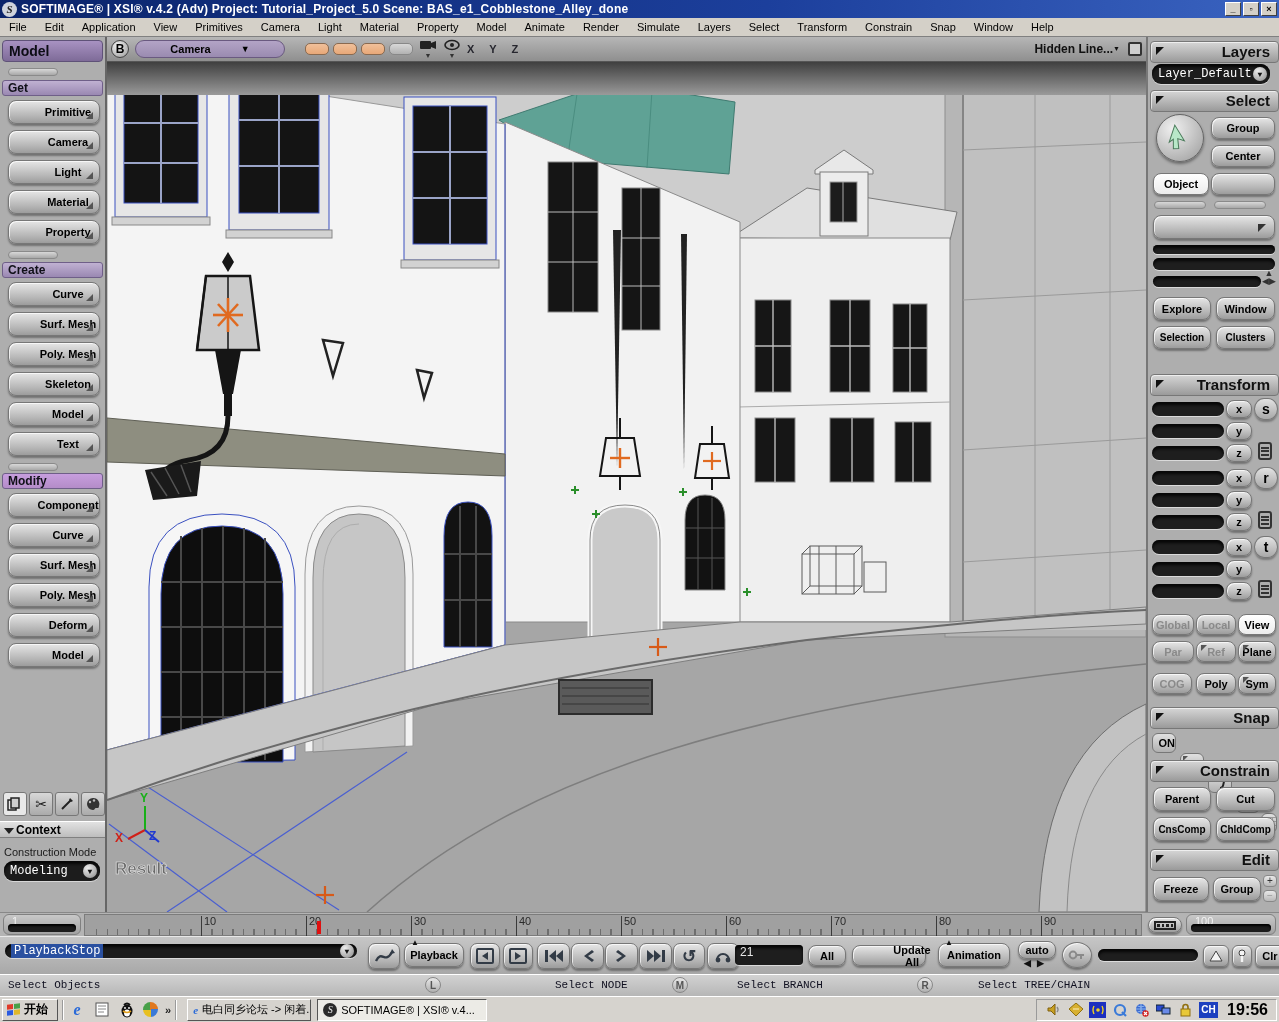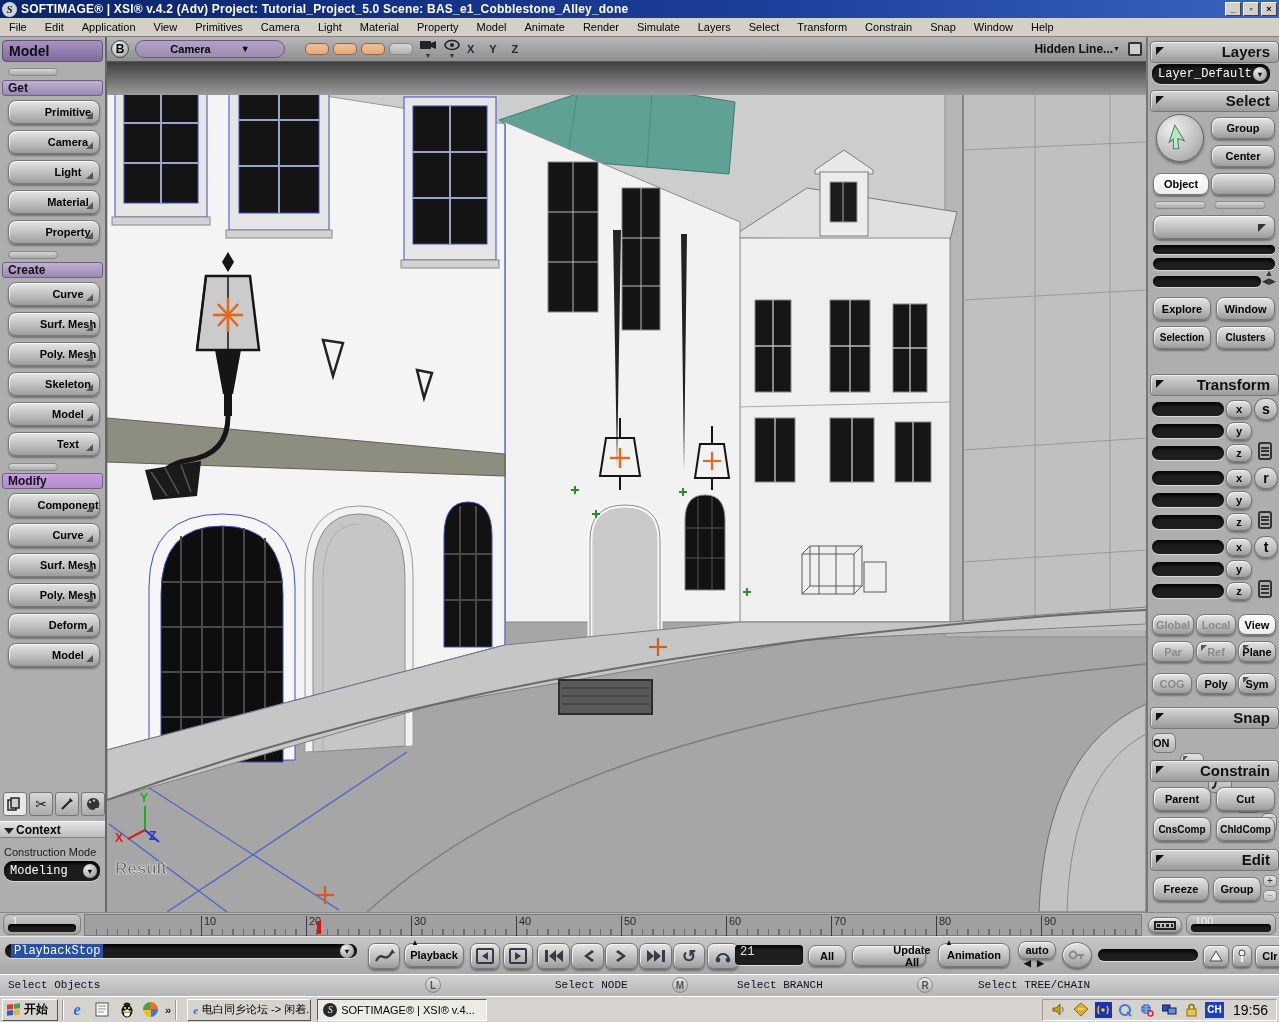--- a/index.html
+++ b/index.html
@@ -91,21 +91,21 @@
 
   
   .rightpanel{position:absolute;left:1146px;top:37px;width:133px;height:875px;background:#aeaeae;border-left:2px solid #777;}
   .rp-abs{position:absolute;}
 
   .srt{width:24px;height:22px;border-radius:50% / 60%;background:linear-gradient(#e2e2e2,#a8a8a8);border:1px solid #777;
     font-weight:bold;font-size:14px;display:flex;align-items:center;justify-content:center;box-shadow:0 2px 2px rgba(0,0,0,.3);}
   .linkico{width:14px;height:18px;border:2px solid #333;border-radius:3px;display:flex;flex-direction:column;justify-content:space-evenly;padding:1px;}
   .linkico i{display:block;height:2px;background:#333;}
   .snapico{width:24px;height:20px;border-radius:6px;background:linear-gradient(#e0e0e0,#b0b0b0);border:1px solid #777;
-    display:flex;align-items:center;justify-content:flex-start;font-weight:bold;font-size:11px;position:relative;}
+    display:flex;align-items:center;justify-content:flex-end;font-weight:bold;font-size:11px;position:relative;}
   .snapico.cornerTL:before{content:"";position:absolute;left:2px;top:2px;border-right:5px solid transparent;border-top:5px solid #555;}
   .dot8{width:7px;height:7px;border-radius:50%;background:#111;}
   .dashcirc{width:11px;height:11px;border-radius:50%;border:2px dotted #333;}
   .gridico{width:12px;height:12px;background:
      repeating-linear-gradient(to right,#999 0 1px,transparent 1px 4px),
      repeating-linear-gradient(to bottom,#999 0 1px,transparent 1px 4px);}
   .pm{width:14px;height:12px;border-radius:4px;background:linear-gradient(#e8e8e8,#b8b8b8);border:1px solid #888;
     font-size:10px;line-height:10px;text-align:center;color:#333;}
 
   
@@ -156,21 +156,21 @@
   .ql{display:flex;align-items:center;gap:7px;}
   .ql .qlicon{width:18px;height:18px;display:flex;align-items:center;justify-content:center;font-weight:bold;}
   .taskbtn{height:22px;display:flex;align-items:center;gap:4px;padding:0 5px;font-size:11px;white-space:nowrap;overflow:hidden;
     border:1px solid #fff;border-right-color:#555;border-bottom-color:#555;margin-left:6px;}
   .taskbtn.active{background:#ecebe6;border:1px solid #555;border-right-color:#fff;border-bottom-color:#fff;}
   .slogo{width:14px;height:14px;border-radius:50%;background:#2a2a2a;color:#eee;font-size:10px;line-height:13px;text-align:center;font-family:"Liberation Serif",serif;font-style:italic;}
   .tray{margin-left:auto;height:22px;display:flex;align-items:center;gap:5px;border:1px solid #9a9a9a;border-bottom-color:#fff;border-right-color:#fff;
     padding:0 8px;margin-right:2px;}
   .trayico{width:17px;height:16px;display:flex;align-items:center;justify-content:center;font-size:12px;}
   .chbox{width:19px;height:16px;background:#1c3fbf;color:#fff;font-weight:bold;font-size:10px;text-align:center;line-height:16px;}
-  .clock{font-size:14px;margin-left:4px;}
+  .clock{font-size:16px;margin-left:4px;font-weight:bold;}
 </style>
 </head>
 <body>
 
 <div class="titlebar">
   <div class="appicon">S</div>
   <div class="ttl">SOFTIMAGE® | XSI® v.4.2 (Adv) Project: Tutorial_Project_5.0    Scene: BAS_e1_Cobblestone_Alley_done</div>
   <div class="winbtns">
     <div class="winbtn">_</div>
     <div class="winbtn">▫</div>
@@ -759,21 +759,21 @@
       </svg>
   </div>
   <div class="tbtn xbtn" style="left:673px;width:32px;font-size:17px;font-weight:bold;color:#323b46;display:flex;align-items:center;justify-content:center;">↺</div>
   <div class="tbtn xbtn" style="left:707px;width:32px;">
     <svg width="18" height="16" viewBox="0 0 18 16">
         <path d="M3,12 A6,6 0 0 1 15,12" fill="none" stroke="#323b46" stroke-width="2"></path>
         <circle cx="4" cy="12" r="2.4" fill="#323b46"></circle>
         <circle cx="14" cy="12" r="2.4" fill="#323b46"></circle>
       </svg>
   </div>
-  <div class="slot pb-frame"><span style="padding:0 5px;font-family:Liberation Mono, monospace;">21</span></div>
+  <div class="slot pb-frame"><span style="padding:0 5px;">21</span></div>
   <button class="xbtn pb-btn" style="left:808px;top:8px;width:38px;height:21px;">All</button>
   <button class="xbtn pb-btn" style="left:852px;top:8px;width:74px;height:21px;padding-left:46px;">Update All</button>
   <button class="xbtn pb-btn" style="left:938px;top:6px;width:72px;height:24px;">
     <span class="upmark">▲</span>
       <span>Animation</span>
   </button>
   <button class="xbtn pb-btn" style="left:1018px;top:4px;width:38px;height:18px;">
     <span>auto</span>
     <span class="autoarrows">◀▶</span>
   </button>

